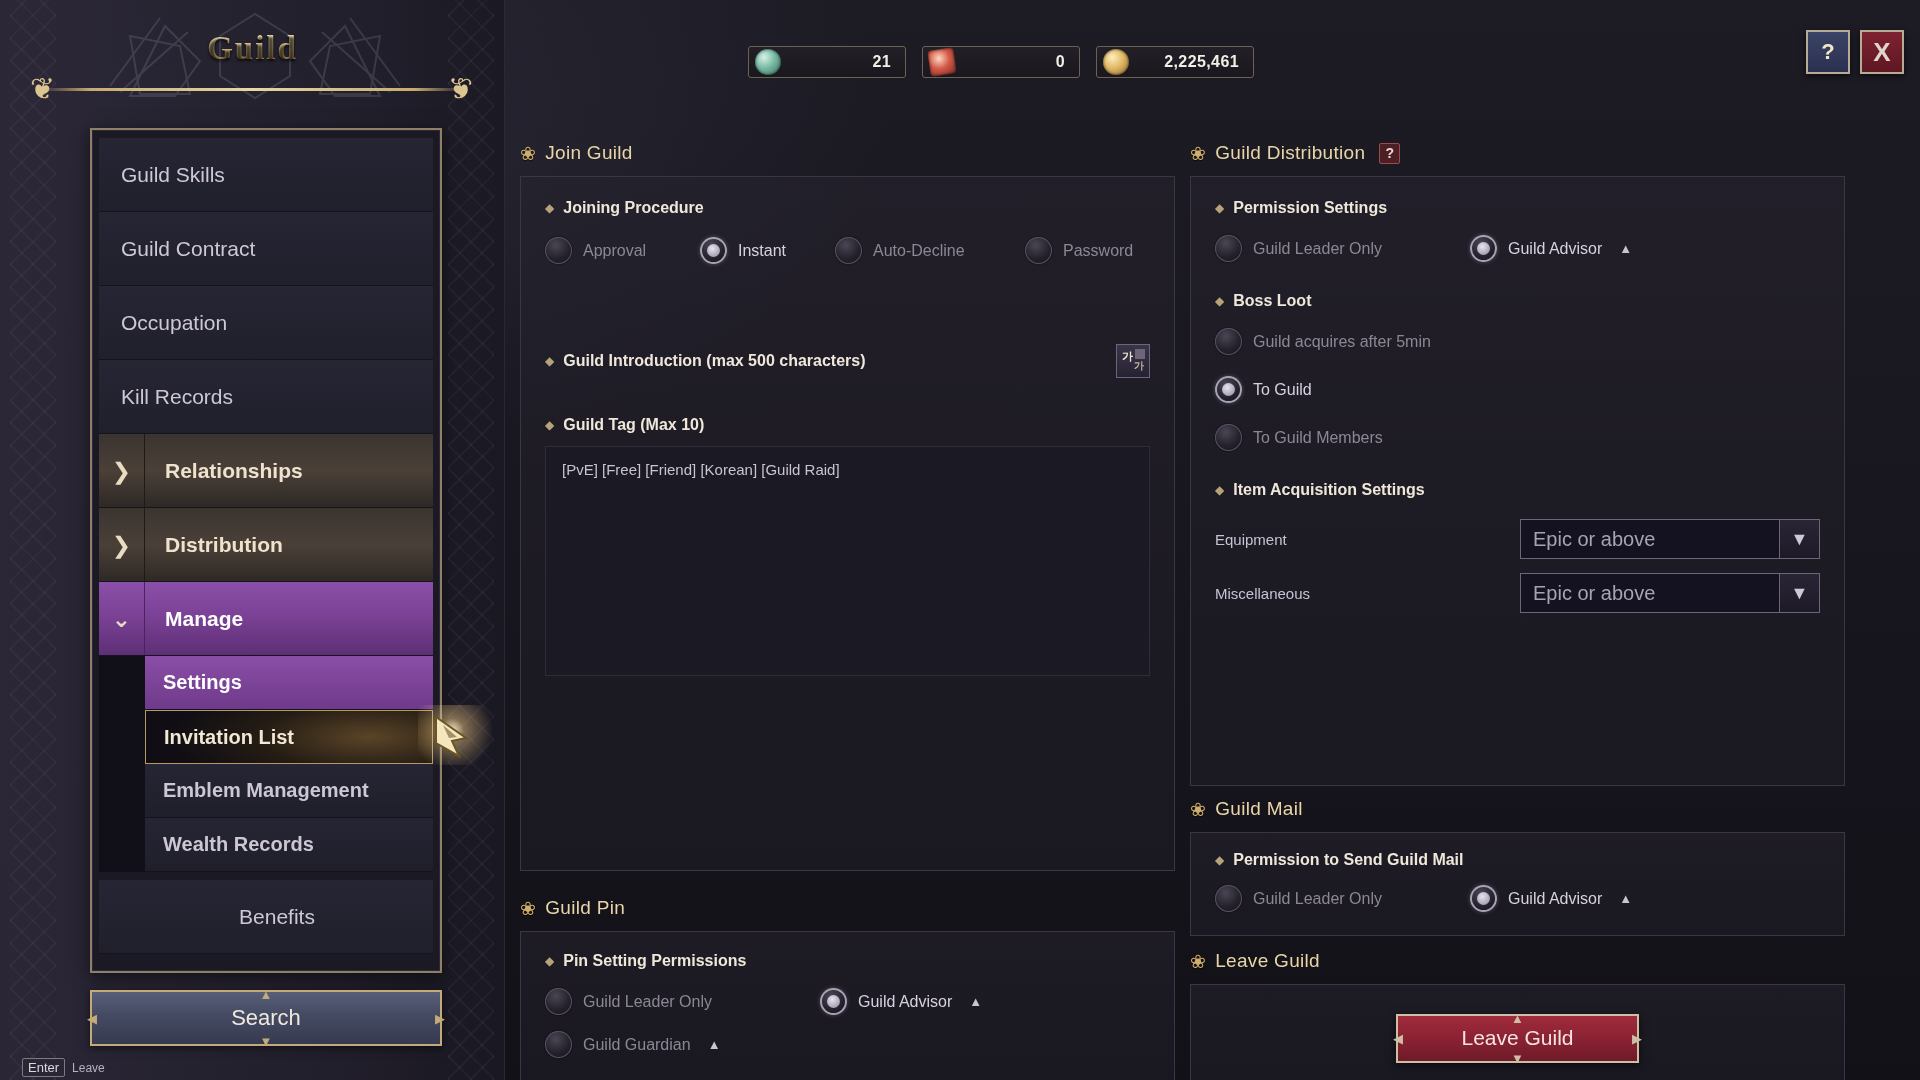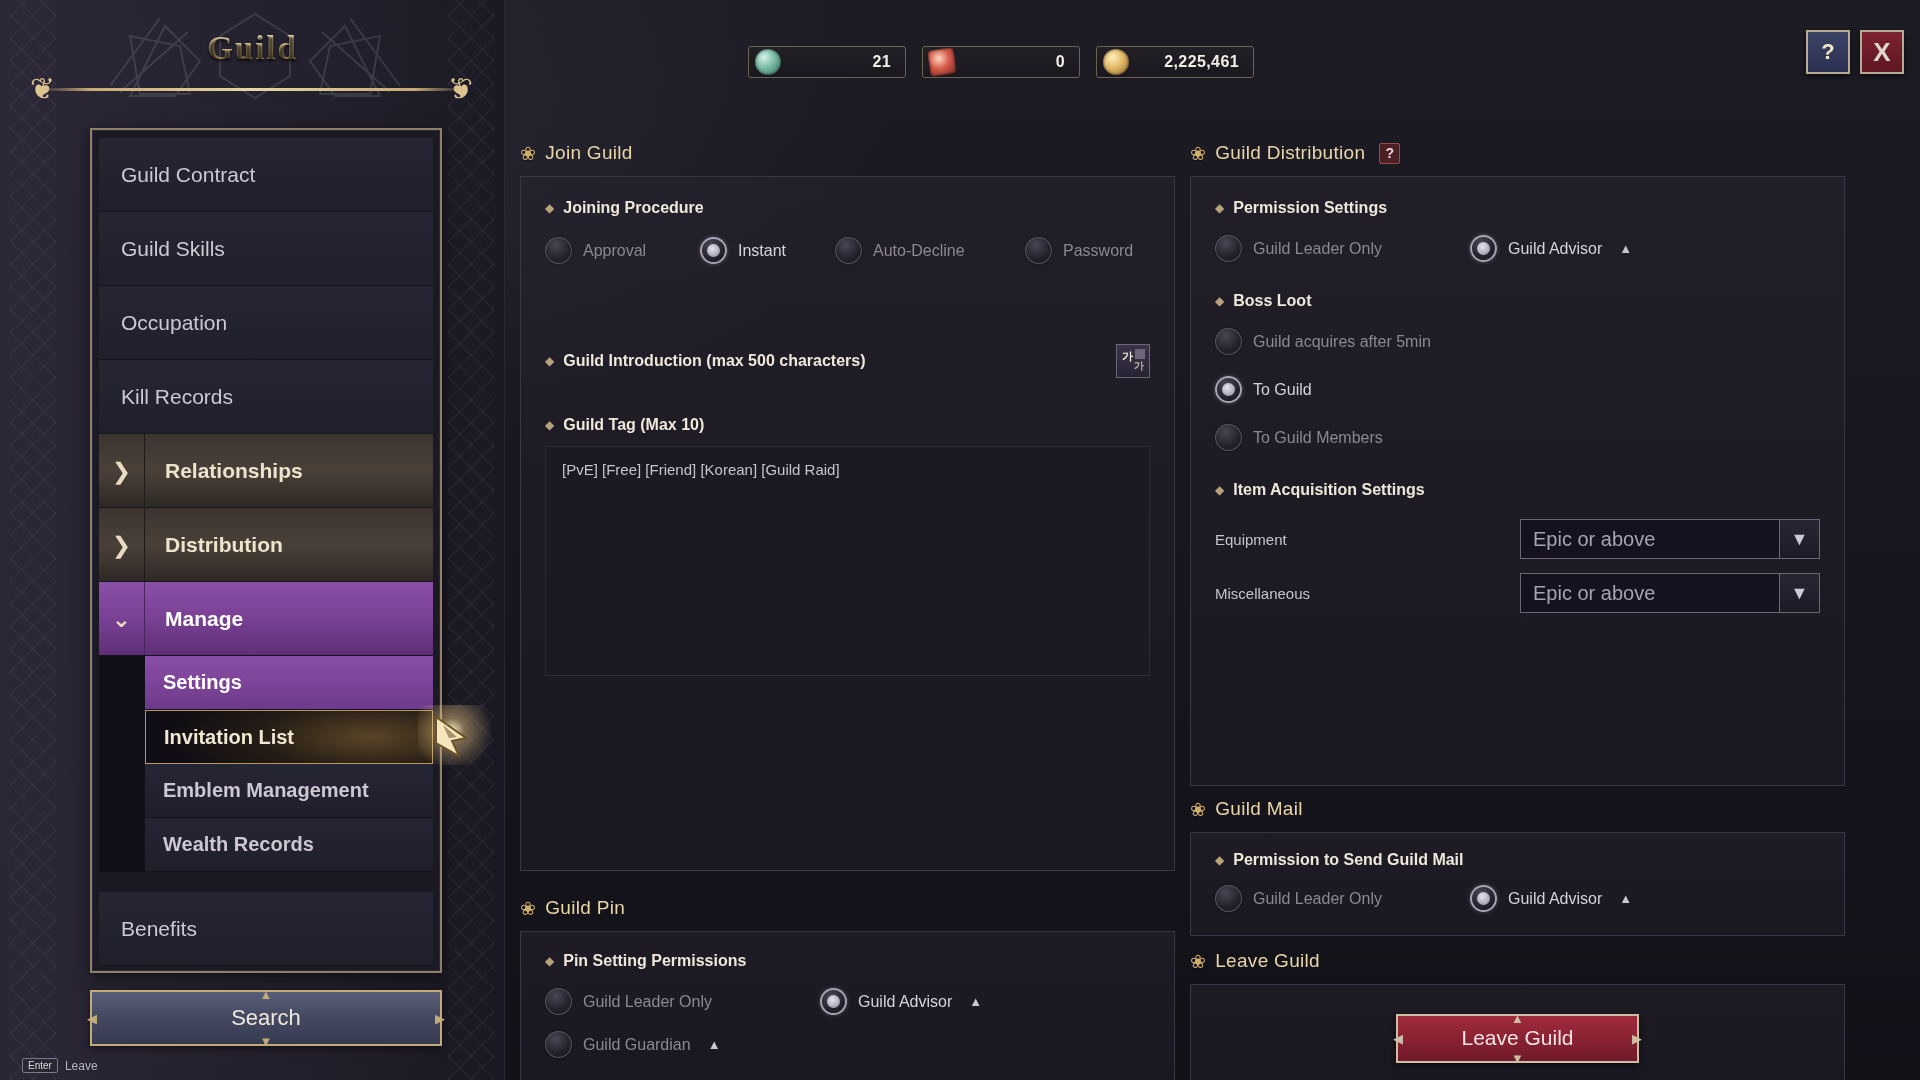--- a/index.html
+++ b/index.html
@@ -149,21 +149,21 @@
   .btn-notch.l { left: -5px; top: 50%; transform: translateY(-50%); }
   .btn-notch.rr { right: -5px; top: 50%; transform: translateY(-50%); }
 
   #chat-hint {
     position: absolute; left: 22px; top: 1058px;
     display: flex; align-items: center; gap: 7px;
     font-size: 12px; color: #b8b2c0;
   }
   #chat-key {
     border: 1px solid #7e7789; background: #2a2733;
-    padding: 1px 5px; font-size: 10px; color: #ddd6e6; border-radius: 2px;
+    padding: 1px 5px; font-size: 13px; color: #ddd6e6; border-radius: 2px;
   }
 
   
   #currency-bar {
     position: absolute; left: 748px; top: 46px;
     display: flex; gap: 16px;
   }
   .currency {
     display: flex; align-items: center;
     height: 32px;
@@ -324,24 +324,24 @@
       <span id="guild-title">Guild</span>
     </div>
     <div class="flourish lf">❦</div>
     <div class="flourish rf">❦</div>
     <div id="title-rule"></div>
 
     <div id="nav-frame">
       <div id="nav-list">
 
         <div class="nav-item">
+          <span>Guild Skills</span>
+        </div>
+        <div class="nav-item">
           <span>Guild Contract</span>
-        </div>
-        <div class="nav-item">
-          <span>Guild Skills</span>
         </div>
         <div class="nav-item">
           <span>Occupation</span>
         </div>
         <div class="nav-item">
           <span>Kill Records</span>
         </div>
 
         <div class="nav-item group">
           <span class="chev">❯</span>
@@ -371,21 +371,21 @@
             </svg>
           </div>
           <div class="sub-item">
             <span>Emblem Management</span>
           </div>
           <div class="sub-item">
             <span>Wealth Records</span>
           </div>
         </div>
 
-        <div class="nav-item" style="margin-top:20px;">
+        <div class="nav-item" style="margin-top:8px;justify-content:center;">
           <span>Benefits</span>
         </div>
 
       </div>
     </div>
 
     <div id="search-btn">
       <span class="btn-notch t">▲</span>
       <span class="btn-notch b">▼</span>
       <span class="btn-notch l">◀</span>

